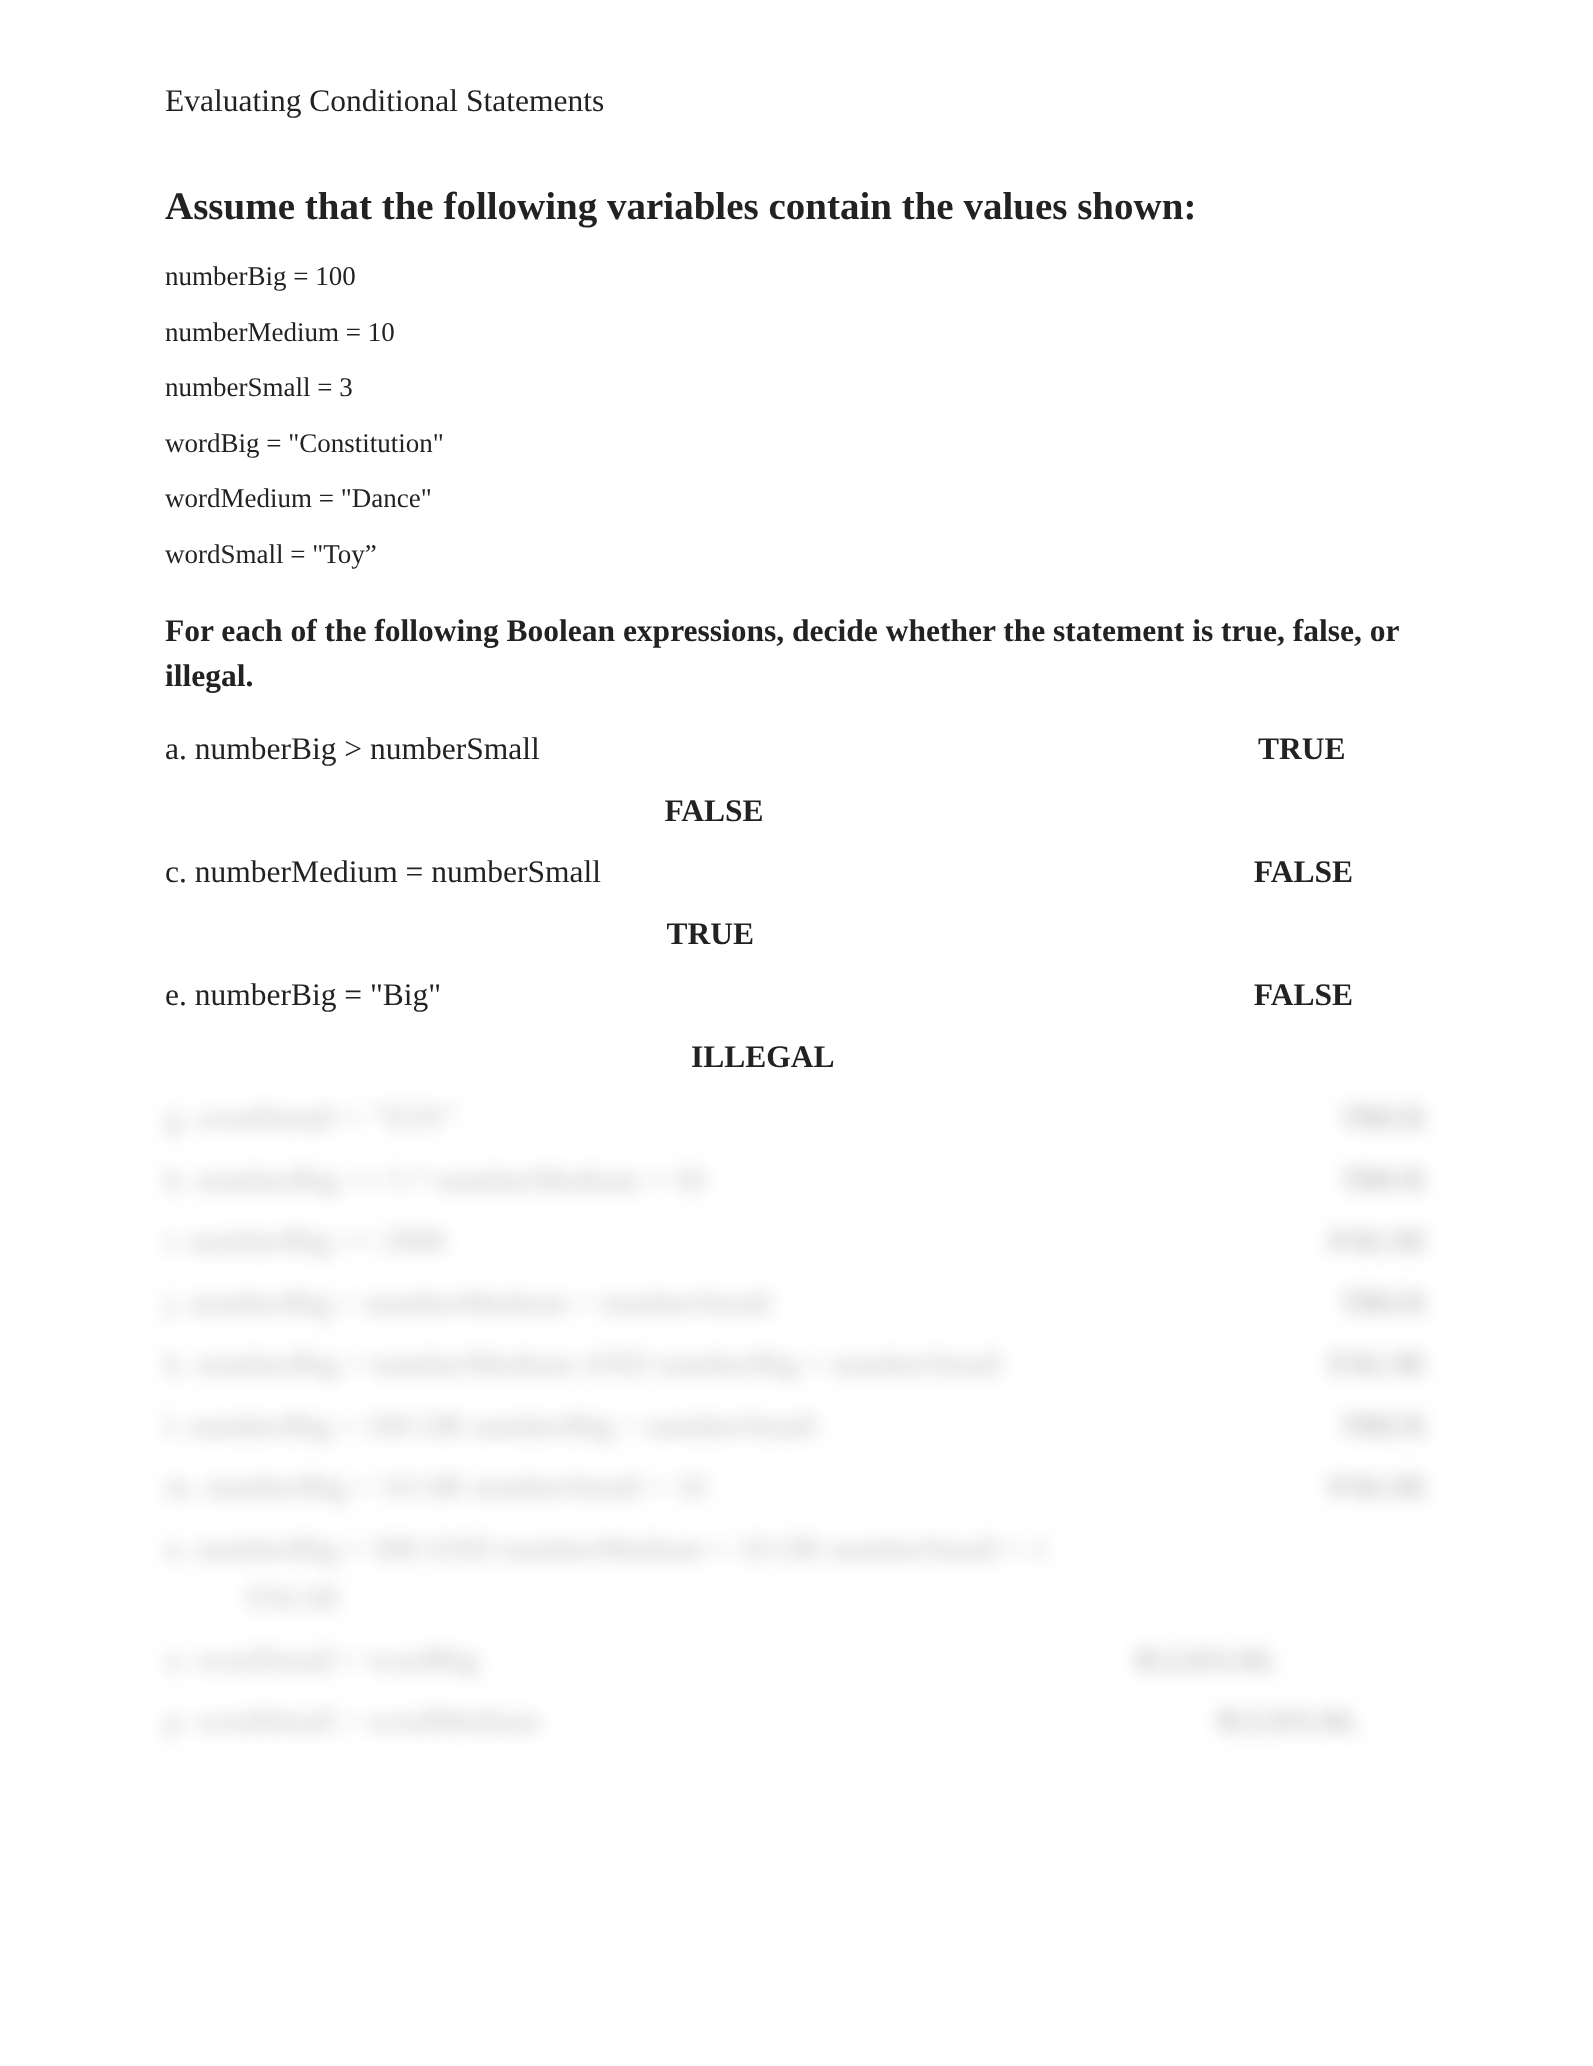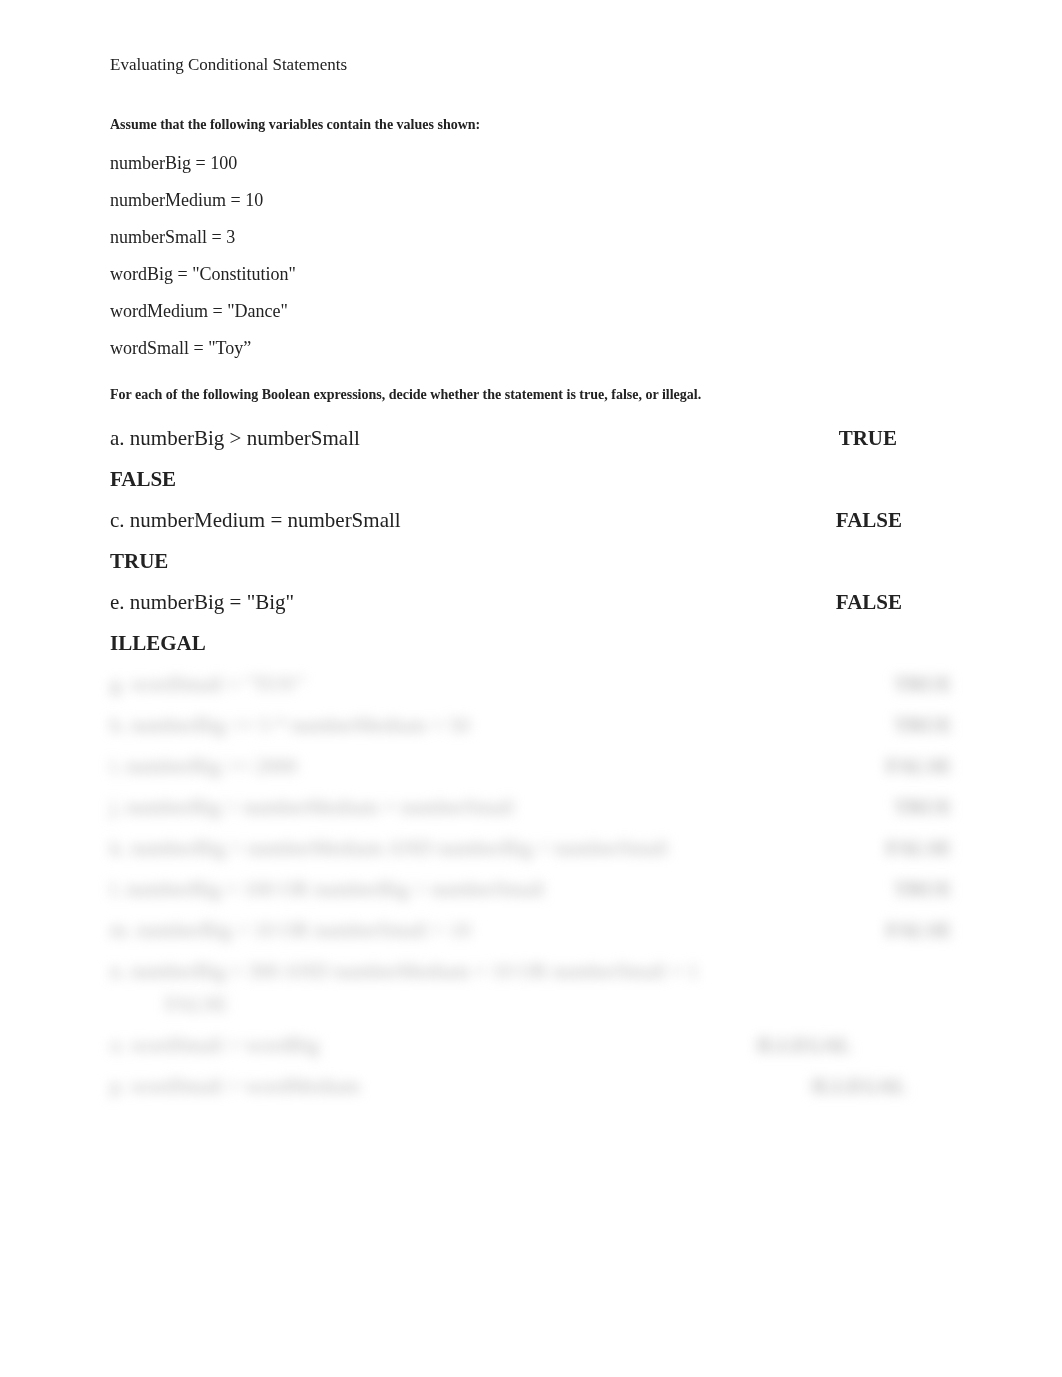--- a/index.html
+++ b/index.html
@@ -6,42 +6,42 @@
   body{
     width:1062px;
     min-height:1377px;
     background:#fff;
     font-family:Georgia, "Times New Roman", serif;
     color:#222;
     box-sizing:border-box;
     padding:55px 110px 60px 110px;
   }
   .title{
-    font-size:17px;
+    font-size:21px;
     margin-bottom:40px;
   }
   .bold-line{
-    font-size:14px;
+    font-size:26px;
     font-weight:700;
     line-height:1.4;
     margin-bottom:18px;
   }
   .var-line{
     font-size:18px;
     margin:16px 0;
   }
   .instr{
-    font-size:14px;
+    font-size:21px;
     font-weight:700;
     line-height:1.4;
     margin:26px 0 22px 0;
   }
   .row{
     display:flex;
-    justify-content:space-between;
+    justify-content:center;
     align-items:flex-start;
     font-size:21px;
     margin:16px 0;
     position:relative;
   }
   .row .q{flex:1 1 auto; padding-right:20px;}
   .row .a{flex:0 0 auto; font-weight:700; white-space:nowrap;}
   .blurred .q, .blurred .a, .blurred .indent{
     filter:blur(6px);
     color:#b7b7b7;

